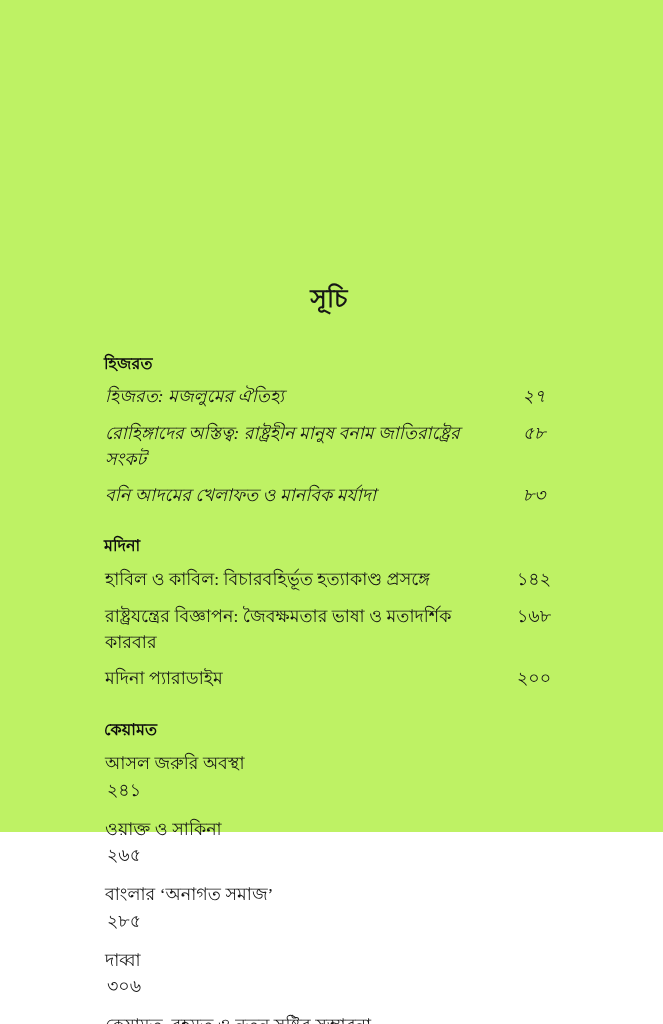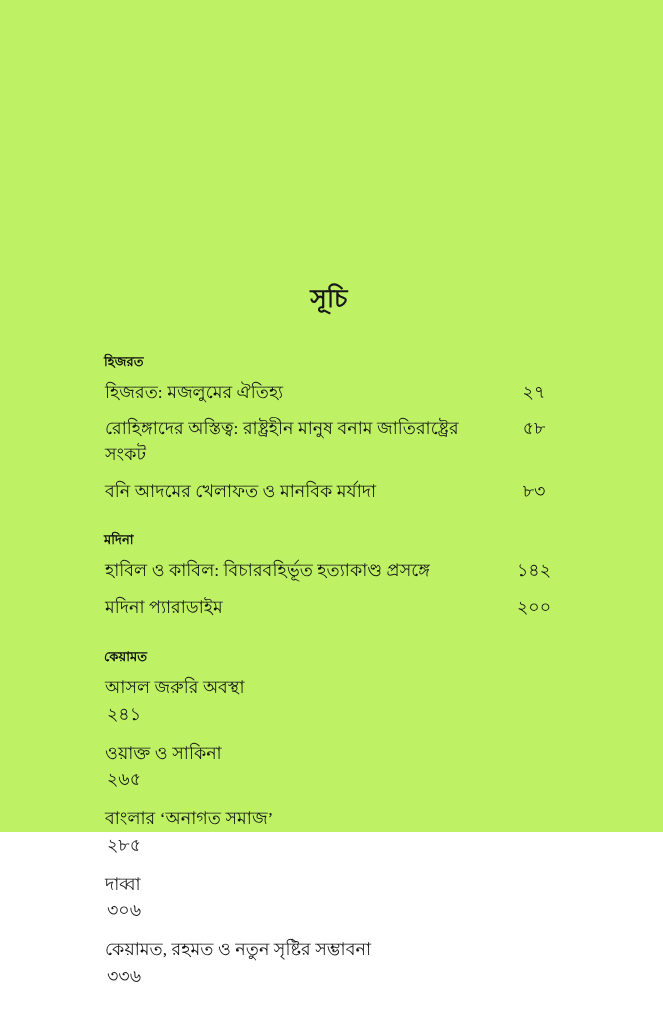--- a/index.html
+++ b/index.html
@@ -35,21 +35,21 @@
     margin: 0 0 38px 0;
     letter-spacing: 0.2px;
   }
   .section {
     margin-bottom: 22px;
   }
   .section:last-child {
     margin-bottom: 0;
   }
   .section-heading {
-    font-size: 13px;
+    font-size: 16px;
     font-weight: bold;
     color: #0d0d0d;
     margin: 0 0 7px -1px;
     line-height: 1.5;
     letter-spacing: 0.1px;
   }
   .entry {
     display: flex;
     align-items: flex-start;
     justify-content: space-between;
@@ -68,21 +68,21 @@
     letter-spacing: 0.05px;
   }
   .entry-page {
     font-size: 17.5px;
     color: #141414;
     flex: 0 0 auto;
     min-width: 38px;
     text-align: center;
   }
   
-  .section.hijrat .entry { margin-bottom: 10px; }
+  .section.hijrat .entry { margin-bottom: 10px; font-style: italic; }
   .section.madina { margin-top: 26px; }
   .section.madina .entry { margin-bottom: 10px; }
   .section.keyamat { margin-top: 27px; }
   .section.keyamat .entry { margin-bottom: 13px; flex-direction: column; }
   .section.madina .section-heading,
   .section.keyamat .section-heading { margin-bottom: 8px; }
 </style>
 </head>
 <body>
 
@@ -109,20 +109,24 @@
     </div>
 
     <div class="section madina">
       <div class="section-heading">মদিনা</div>
 
       <div class="entry">
         <span class="entry-title">হাবিল ও কাবিল: বিচারবহির্ভূত হত্যাকাণ্ড প্রসঙ্গে</span>
         <span class="entry-page">১৪২</span>
       </div>
       <div class="entry">
+        <span class="entry-title">রাষ্ট্রযন্ত্রের বিজ্ঞাপন: জৈবক্ষমতার ভাষা ও মতাদর্শিক কারবার</span>
+        <span class="entry-page">১৬৮</span>
+      </div>
+      <div class="entry">
         <span class="entry-title">মদিনা প্যারাডাইম</span>
         <span class="entry-page">২০০</span>
       </div>
     </div>
 
     <div class="section keyamat">
       <div class="section-heading">কেয়ামত</div>
 
       <div class="entry">
         <span class="entry-title">আসল জরুরি অবস্থা</span>

